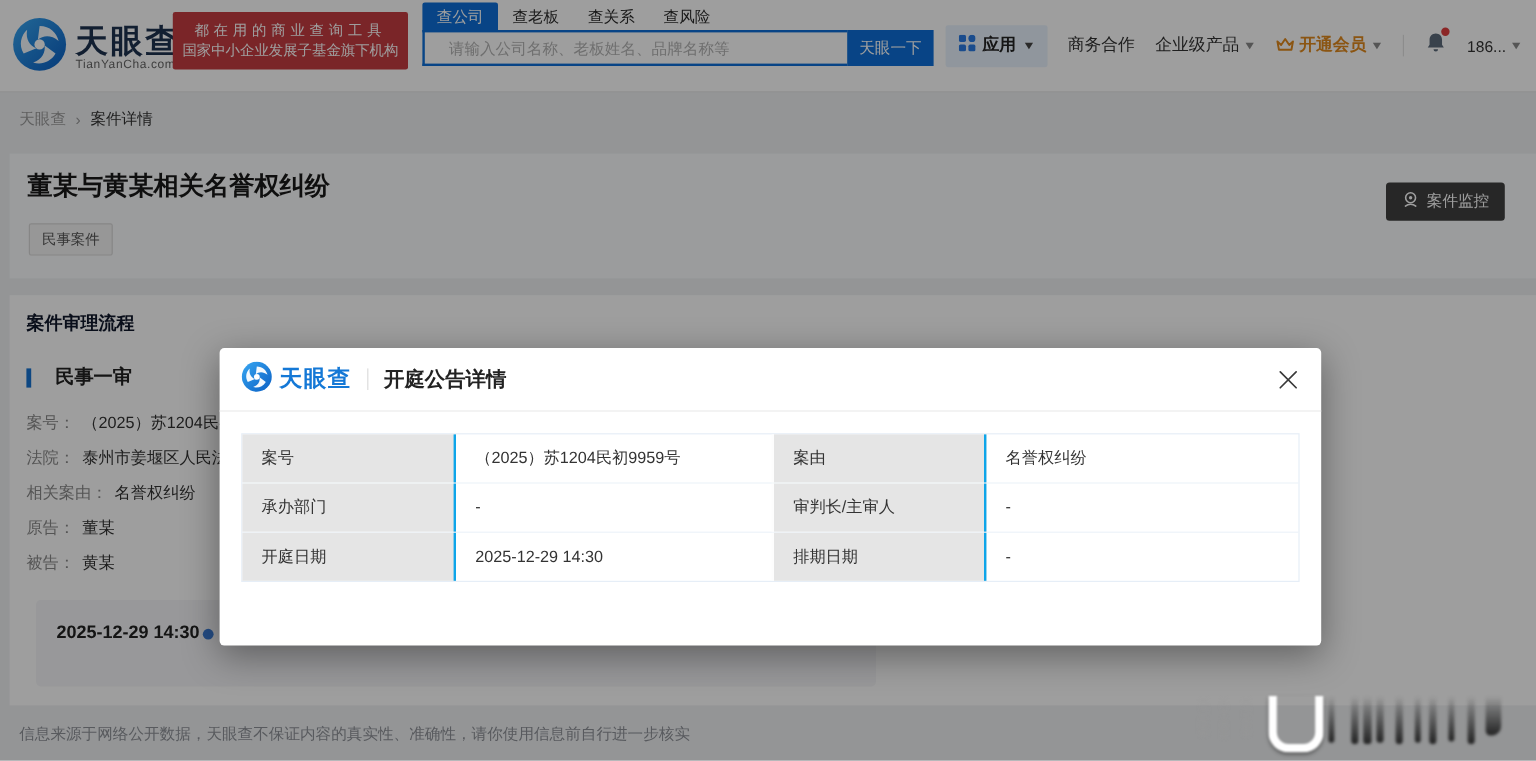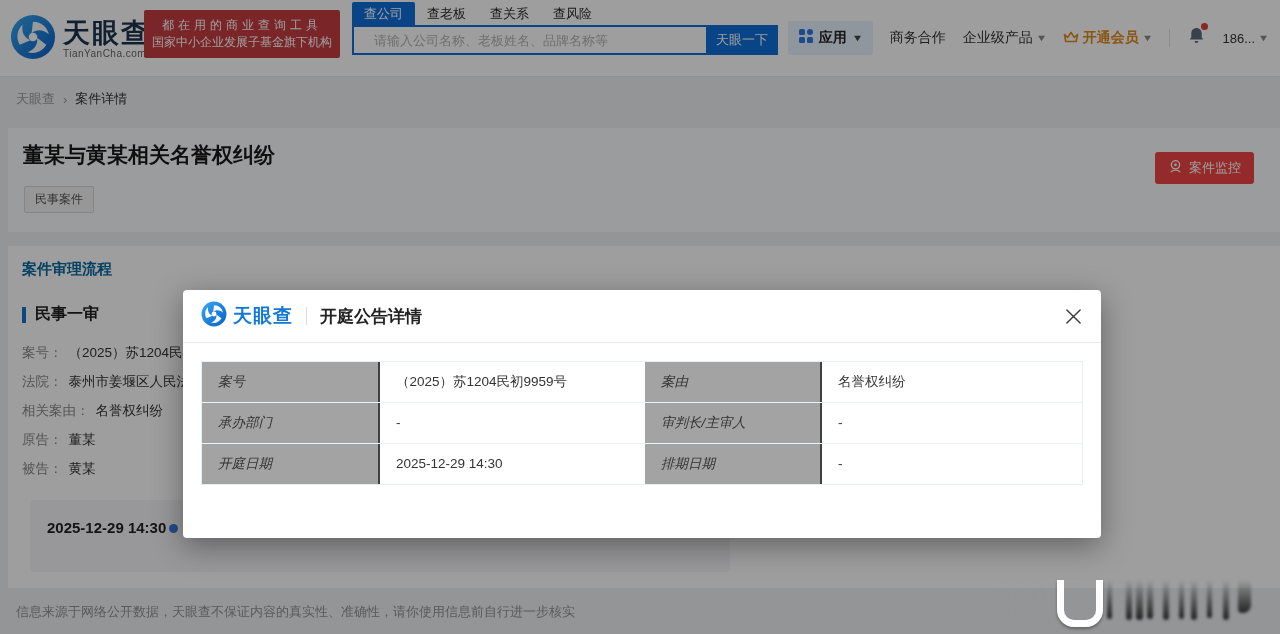--- a/index.html
+++ b/index.html
@@ -37,27 +37,27 @@
 
   
   .breadcrumb{position:absolute;top:90px;left:16px;font-size:13px;color:#9a9a9a;display:flex;gap:8px;align-items:center;z-index:1;}
   .breadcrumb .current{color:#333;}
 
   
   .title-card{position:absolute;top:128px;left:8px;right:0;height:104px;background:#fbfcfd;z-index:1;}
   .case-title{position:absolute;left:15px;top:13px;font-size:21px;font-weight:bold;color:#191919;margin:0;}
   .case-tag{position:absolute;left:16px;top:58px;display:inline-block;border:1px solid #d9d9d9;background:#f4f4f4;color:#555;
             font-size:12px;padding:4px 10px;border-radius:2px;}
-  .monitor-btn{position:absolute;right:26px;top:24px;display:flex;gap:6px;background:#ef4444;color:#fff;
+  .monitor-btn{position:absolute;right:26px;top:24px;display:flex;gap:6px;background:#404040;color:#fff;
                border:none;border-radius:3px;font-size:13px;padding:7px 13px;cursor:pointer;}
 
   
   .content-card{position:absolute;top:246px;left:8px;right:0;bottom:46px;background:#ffffff;z-index:1;}
-  .section-title{position:absolute;left:14px;top:14px;font-size:15px;font-weight:bold;color:#0369a1;margin:0;}
-  .stage-row{position:absolute;left:14px;top:58px;display:flex;align-items:center;gap:9px;}
+  .section-title{position:absolute;left:14px;top:14px;font-size:15px;font-weight:bold;color:#0f172a;margin:0;}
+  .stage-row{position:absolute;left:14px;top:58px;display:flex;align-items:center;gap:20px;}
   .stage-bar{width:4px;height:16px;background:#1673d2;}
   .stage-title{font-size:16px;font-weight:bold;color:#222;}
   .fields{position:absolute;left:14px;top:92px;}
   .field{font-size:13.5px;line-height:29px;white-space:nowrap;}
   .field .lbl{color:#8a8a8a;margin-right:6px;}
   .field .val{color:#333;}
   .timeline-box{position:absolute;left:22px;top:254px;width:700px;height:72px;background:#f5f6f8;border-radius:4px;}
   .timeline-date{position:absolute;left:17px;top:19px;font-size:15px;font-weight:bold;color:#222;}
   .timeline-dot{position:absolute;left:139px;top:24px;width:9px;height:9px;border-radius:50%;background:#3a7bd5;}
 
@@ -82,21 +82,21 @@
   .modal-header{position:relative;height:52px;border-bottom:1px solid #ececec;display:flex;align-items:center;padding:0 18px;}
   .m-brand{font-size:19px;font-weight:bold;color:#1478d6;letter-spacing:1px;margin-left:6px;}
   .m-divider{width:1px;height:18px;background:#dcdcdc;margin:0 13px;}
   .m-title{font-size:17px;font-weight:bold;color:#222;}
   .m-close{position:absolute;right:16px;top:14px;width:24px;height:24px;background:none;border:none;cursor:pointer;
            display:flex;align-items:center;justify-content:center;padding:0;}
   .m-table{margin:18px;border:1px solid #e6eef7;}
   .m-row{display:grid;grid-template-columns:178px 265px 177px 1fr;height:40px;}
   .m-row + .m-row{border-top:1px solid #edf3f9;}
   .m-cell{font-size:13.5px;color:#333;line-height:40px;padding:0 16px;overflow:hidden;white-space:nowrap;}
-  .m-cell.lbl{background:#a3a3a3;border-right:2px solid #404040;font-style:italic;}
+  .m-cell.lbl{background:#e5e5e5;border-right:2px solid #0ea5e9;}
   .m-cell.val1{border-right:2px solid #fdfdfd;}
 </style>
 </head>
 <body>
 
 <div class="stage">
 
   <header class="navbar">
     <div class="logo">
       <span>

